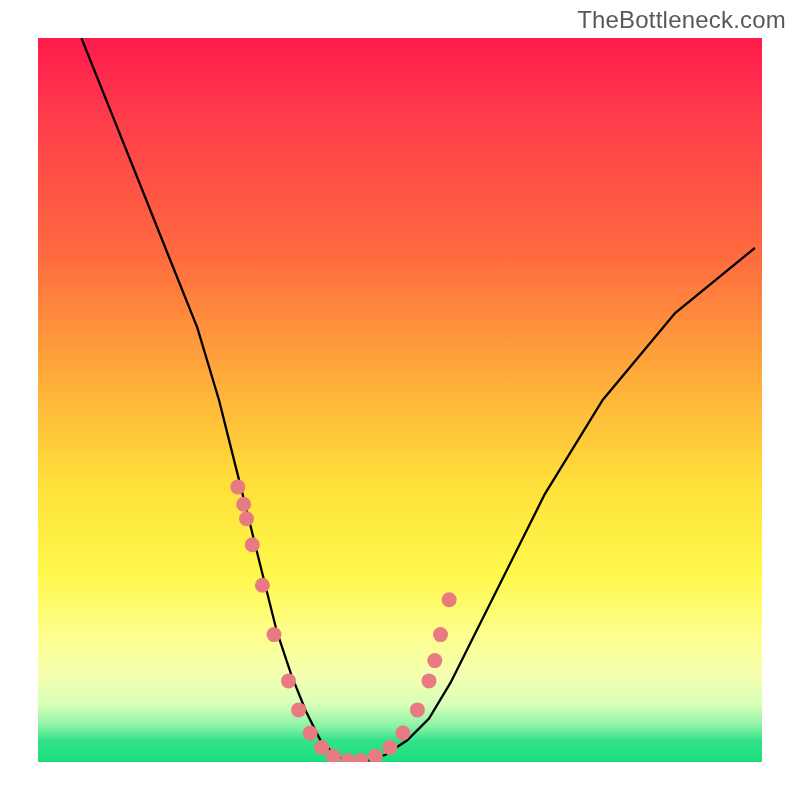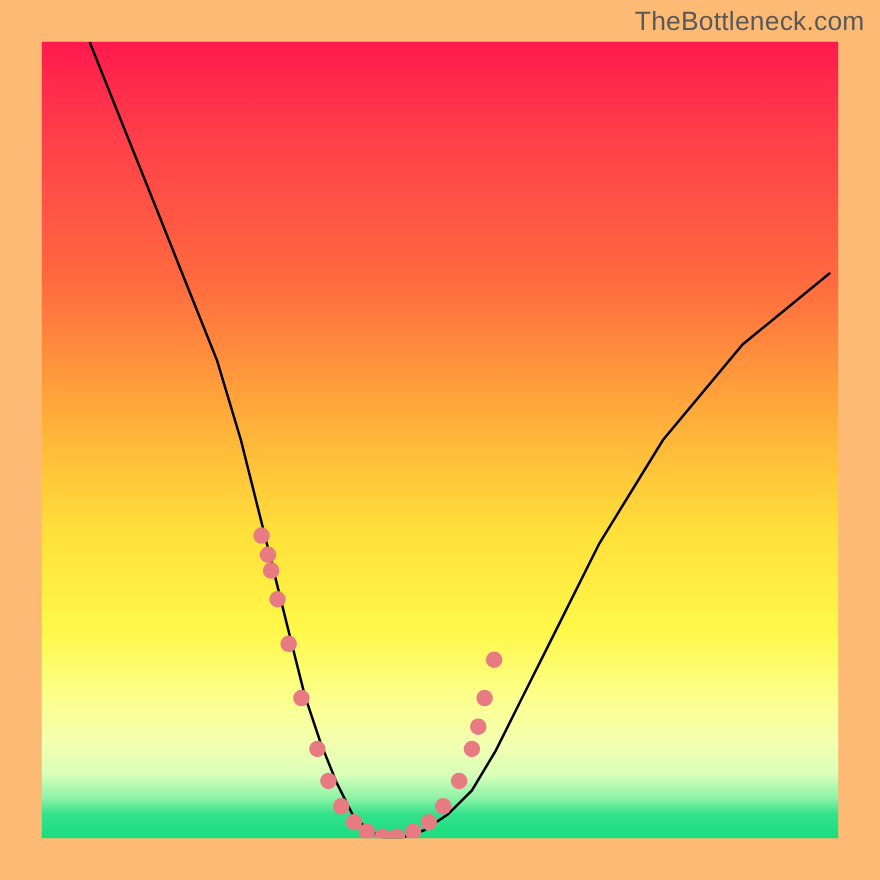--- a/index.html
+++ b/index.html
@@ -8,21 +8,21 @@
     width: 800px;
     height: 800px;
     overflow: hidden;
     background: #000;
     font-family: Arial, Helvetica, sans-serif;
   }
   .frame {
     position: relative;
     width: 800px;
     height: 800px;
-    background: #fdba74;
+    background: #ffffff;
   }
   .watermark {
     position: absolute;
     top: 6px;
     right: 14px;
     color: #595959;
     font-size: 24px;
     font-weight: 500;
     letter-spacing: 0.2px;
     z-index: 5;

